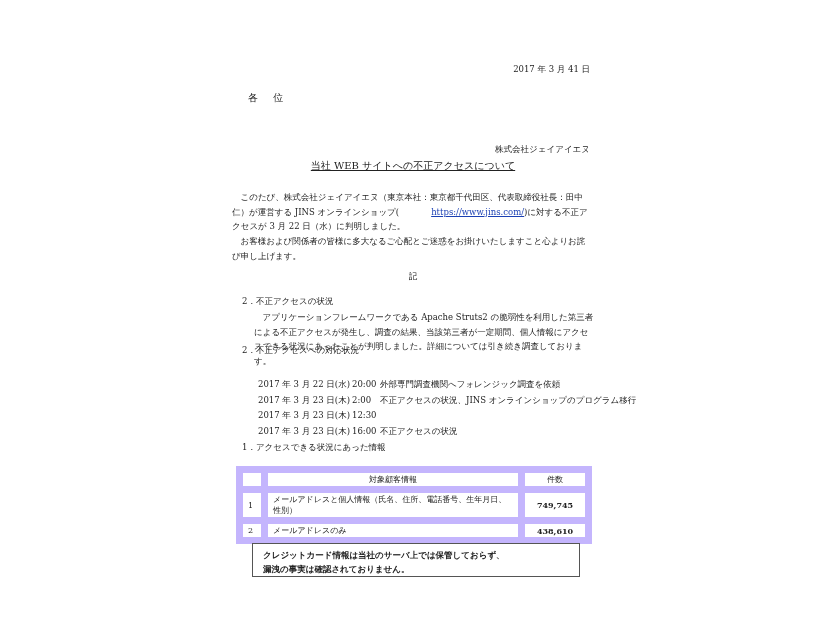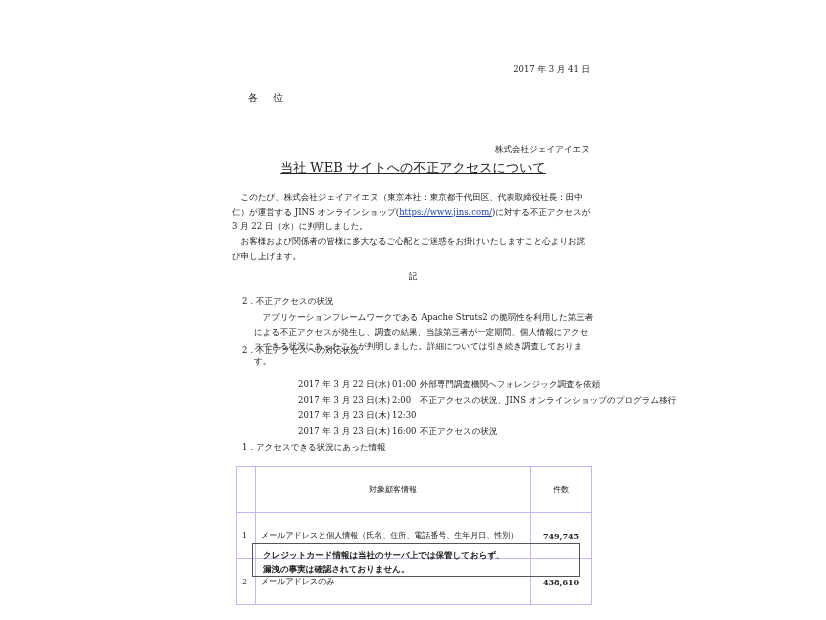--- a/index.html
+++ b/index.html
@@ -4,39 +4,39 @@
 <style>
   html, body { margin:0; padding:0; }
   body {
     width:826px; height:620px; background:#ffffff; position:relative; overflow:hidden;
     font-family:"DejaVu Serif","Liberation Serif",serif; color:#222; font-size:8.5px;
   }
   .abs { position:absolute; white-space:nowrap; }
   .date { right:236px; top:64px; }
   .addressee { left:248px; top:91px; font-size:10px; letter-spacing:6px; }
   .company { right:236px; top:120px;margin-top:24px; }
-  .title { left:0; width:826px; text-align:center; top:159px; font-size:13px; text-decoration:underline; }
+  .title { left:0; width:826px; text-align:center; top:159px; font-size:10px; text-decoration:underline; }
   .para { left:232px; width:360px; line-height:14.5px; white-space:normal; }
   .p1 { top:190px; text-indent:1em; }
   .p2 { top:234px; text-indent:1em; }
-  .link { color:#1a3fb3; text-decoration:underline; }
+  .link { color:#1a3fb3; text-decoration:underline;padding-left:32px; }
   .ki { left:0; width:826px; text-align:center; top:271px; }
   .sec-h { left:242px; }
   .s1h { top:296px; }
   .s1b { left:254px; width:340px; top:310px; line-height:14.5px; white-space:normal; text-indent:1em; }
   .s2h { top:345px; }
   .timeline { left:258px; top:377px; line-height:15.5px; }
   .timeline .row { display:flex; white-space:nowrap; }
-  .timeline .d { width:94px;margin-left:40px; }
+  .timeline .d { width:94px; }
   .timeline .t { width:28px; }
   .s3h { top:442px; }
   table.info {
     position:absolute; left:236px; top:466px; width:356px; border-collapse:collapse; font-size:8px;
   }
-  table.info td, table.info th { border:1px solid #c4b5fd; padding:17px 5px; height:11px; font-weight:normal; }
+  table.info td, table.info th { border:7px solid #c4b5fd; padding:1px 5px; height:11px; font-weight:normal; }
   table.info th { text-align:center; }
   .c-no { width:8px; text-align:left; }
   .c-cnt { width:50px; text-align:center; }
   .c-cnt.num { font-weight:bold; }
   .notice {
     position:absolute; left:252px; top:543px; width:328px; height:34px;
     border:1px solid #555; padding:4px 0 16px 10px; box-sizing:border-box; line-height:14px; font-weight:bold; font-size:8.5px;
   }
 </style>
 </head>
@@ -53,21 +53,21 @@
 
 <div class="abs ki">記</div>
 
 <div class="abs sec-h s1h">2．不正アクセスの状況</div>
 <div class="abs s1b">アプリケーションフレームワークである Apache Struts2 の脆弱性を利用した第三者による不正アクセスが発生し、調査の結果、当該第三者が一定期間、個人情報にアクセスできる状況にあったことが判明しました。詳細については引き続き調査しております。</div>
 
 <div class="abs sec-h s2h">2．不正アクセスへの対応状況</div>
 <div class="abs timeline">
   <div class="row">
     <span class="d">2017 年 3 月 22 日(水)</span>
-    <span class="t">01:00</span>
+    <span class="t">20:00</span>
     <span>外部専門調査機関へフォレンジック調査を依頼</span>
   </div>
   <div class="row">
     <span class="d">2017 年 3 月 23 日(木)</span>
     <span class="t">2:00</span>
     <span>不正アクセスの状況、JINS オンラインショップのプログラム移行</span>
   </div>
   <div class="row">
     <span class="d">2017 年 3 月 23 日(木)</span>
     <span class="t">12:30</span>

